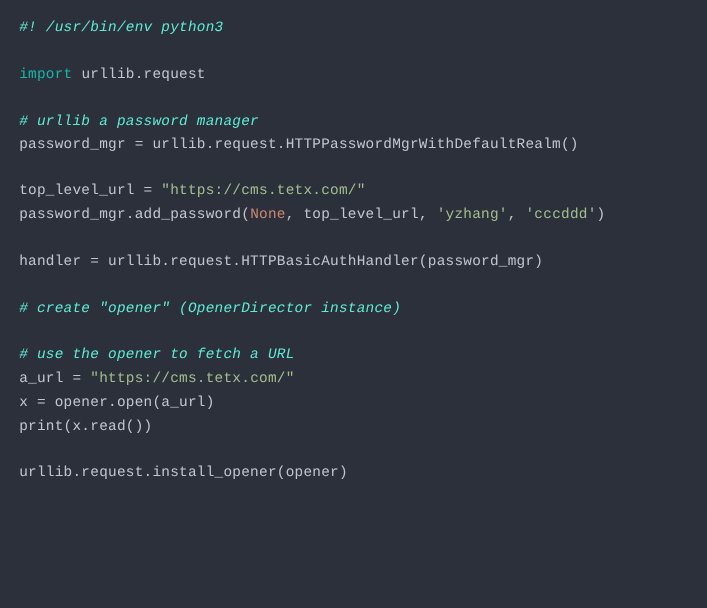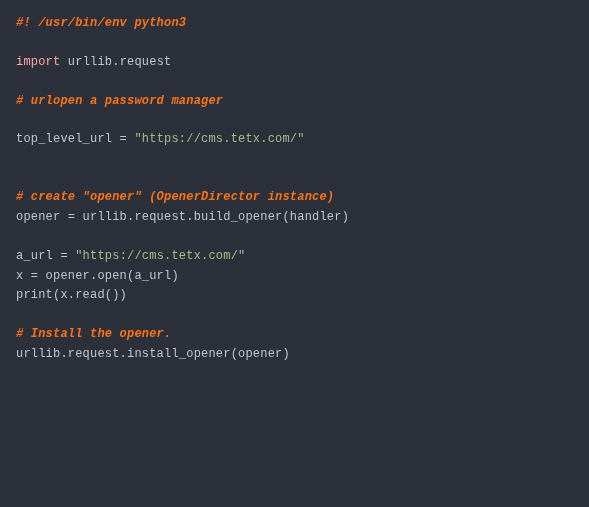--- a/index.html
+++ b/index.html
@@ -7,44 +7,46 @@
     background: #2b303b;
     font-family: "Consolas", "Monaco", "Courier New", monospace;
     font-size: 12px;
     line-height: 1.65;
     padding: 14px 16px;
     color: #c0c5ce;
     width: 589px;
     letter-spacing: 0.2px;
   }
   .line { white-space: pre; }
-  .comment { color: #f97316; font-style: italic; font-weight: bold; }
-  .keyword { color: #fca5a5; }
+  .comment { color: #5eead4; font-style: italic; }
+  .keyword { color: #14b8a6; }
   .string  { color: #a3be8c; }
   .none    { color: #d08770; }
   .plain   { color: #c0c5ce; }
   .blank   { height: 19px; }
 </style>
 </head>
 <body>
 
 <div>
 <div class="line"><span class="comment">#! /usr/bin/env python3</span></div>
 <div class="blank"></div>
 <div class="line"><span class="keyword">import</span><span class="plain"> urllib.request</span></div>
 <div class="blank"></div>
-<div class="line"><span class="comment"># urlopen a password manager</span></div>
+<div class="line"><span class="comment"># urllib a password manager</span></div>
+<div class="line"><span class="plain">password_mgr = urllib.request.HTTPPasswordMgrWithDefaultRealm()</span></div>
 <div class="blank"></div>
 <div class="line"><span class="plain">top_level_url = </span><span class="string">"https://cms.tetx.com/"</span></div>
+<div class="line"><span class="plain">password_mgr.add_password(</span><span class="none">None</span><span class="plain">, top_level_url, </span><span class="string">'yzhang'</span><span class="plain">, </span><span class="string">'cccddd'</span><span class="plain">)</span></div>
 <div class="blank"></div>
+<div class="line"><span class="plain">handler = urllib.request.HTTPBasicAuthHandler(password_mgr)</span></div>
 <div class="blank"></div>
 <div class="line"><span class="comment"># create "opener" (OpenerDirector instance)</span></div>
-<div class="line"><span class="plain">opener = urllib.request.build_opener(handler)</span></div>
 <div class="blank"></div>
+<div class="line"><span class="comment"># use the opener to fetch a URL</span></div>
 <div class="line"><span class="plain">a_url = </span><span class="string">"https://cms.tetx.com/"</span></div>
 <div class="line"><span class="plain">x = opener.open(a_url)</span></div>
 <div class="line"><span class="plain">print(x.read())</span></div>
 <div class="blank"></div>
-<div class="line"><span class="comment"># Install the opener.</span></div>
 <div class="line"><span class="plain">urllib.request.install_opener(opener)</span></div>
 <div class="blank"></div>
 
 </div>
 
 </body></html>

